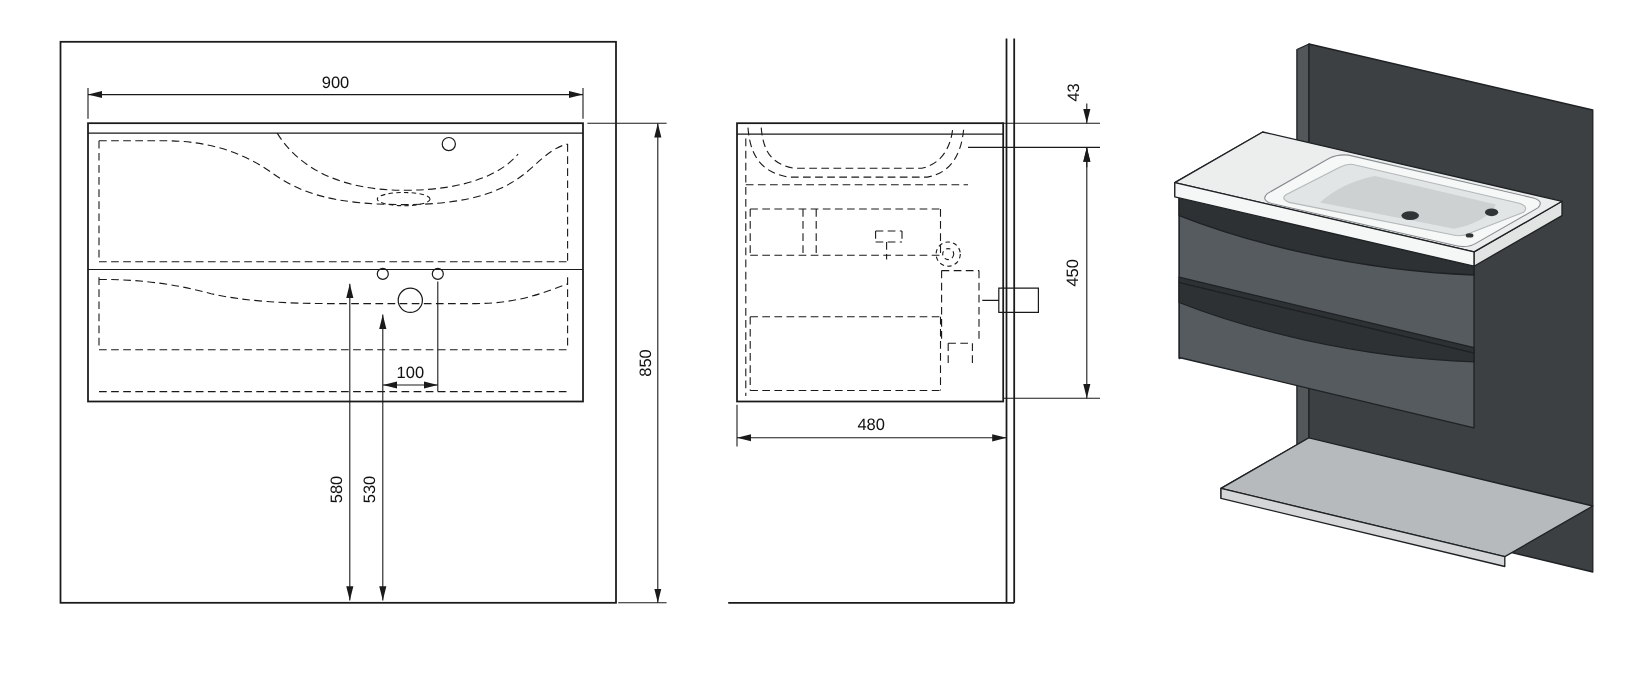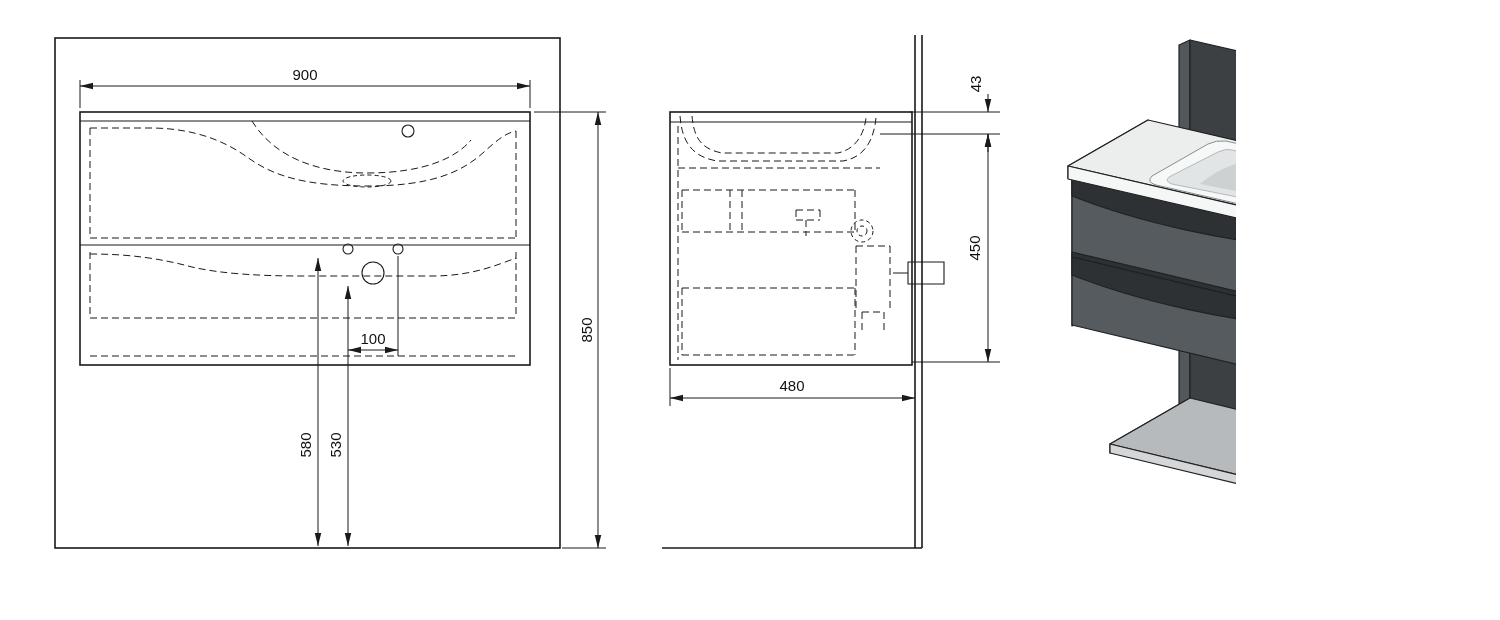--- a/index.html
+++ b/index.html
@@ -1,16 +1,16 @@
 <!DOCTYPE html>
 <html style="--background: #ffffff; --line: #1a1a1a; --panel-dark: #3c4043; --panel-edge: #53575a; --cabinet-front: #565b5f; --cabinet-side: #464a4d; --groove: #2e3134; --counter: #eceeee; --counter-edge: #f5f6f6; --basin-shade: #cdd1d2; --shelf: #b6babc; --shelf-edge: #d4d6d7;"><head>
 <meta charset="utf-8">
 <style>
   html,body{margin:0;padding:0;background:#fff;}
-  .canvas{position:relative;width:1236px;height:620px;background:var(--background,#ffffff);overflow:hidden;}
+  .canvas{position:relative;width:1500px;height:620px;background:var(--background,#ffffff);overflow:hidden;}
   svg{display:block;}
   .out  {fill:none;stroke:var(--line,#1a1a1a);stroke-width:1.6;}
   .thin {fill:none;stroke:var(--line,#1a1a1a);stroke-width:1.1;}
   .dash {fill:none;stroke:var(--line,#1a1a1a);stroke-width:1;stroke-dasharray:7 4;}
   .dash2{fill:none;stroke:var(--line,#1a1a1a);stroke-width:1;stroke-dasharray:4 3;}
   .dim  {fill:none;stroke:var(--line,#1a1a1a);stroke-width:1;}
   .lbl  {font:15px "Liberation Sans", sans-serif;fill:#111;}
   .iso  {stroke:#1f2224;stroke-width:1.2;stroke-linejoin:round;}
   .f-panel{fill:var(--panel-dark,#3c4043);}
   .f-panel-edge{fill:var(--panel-edge,#53575a);}

